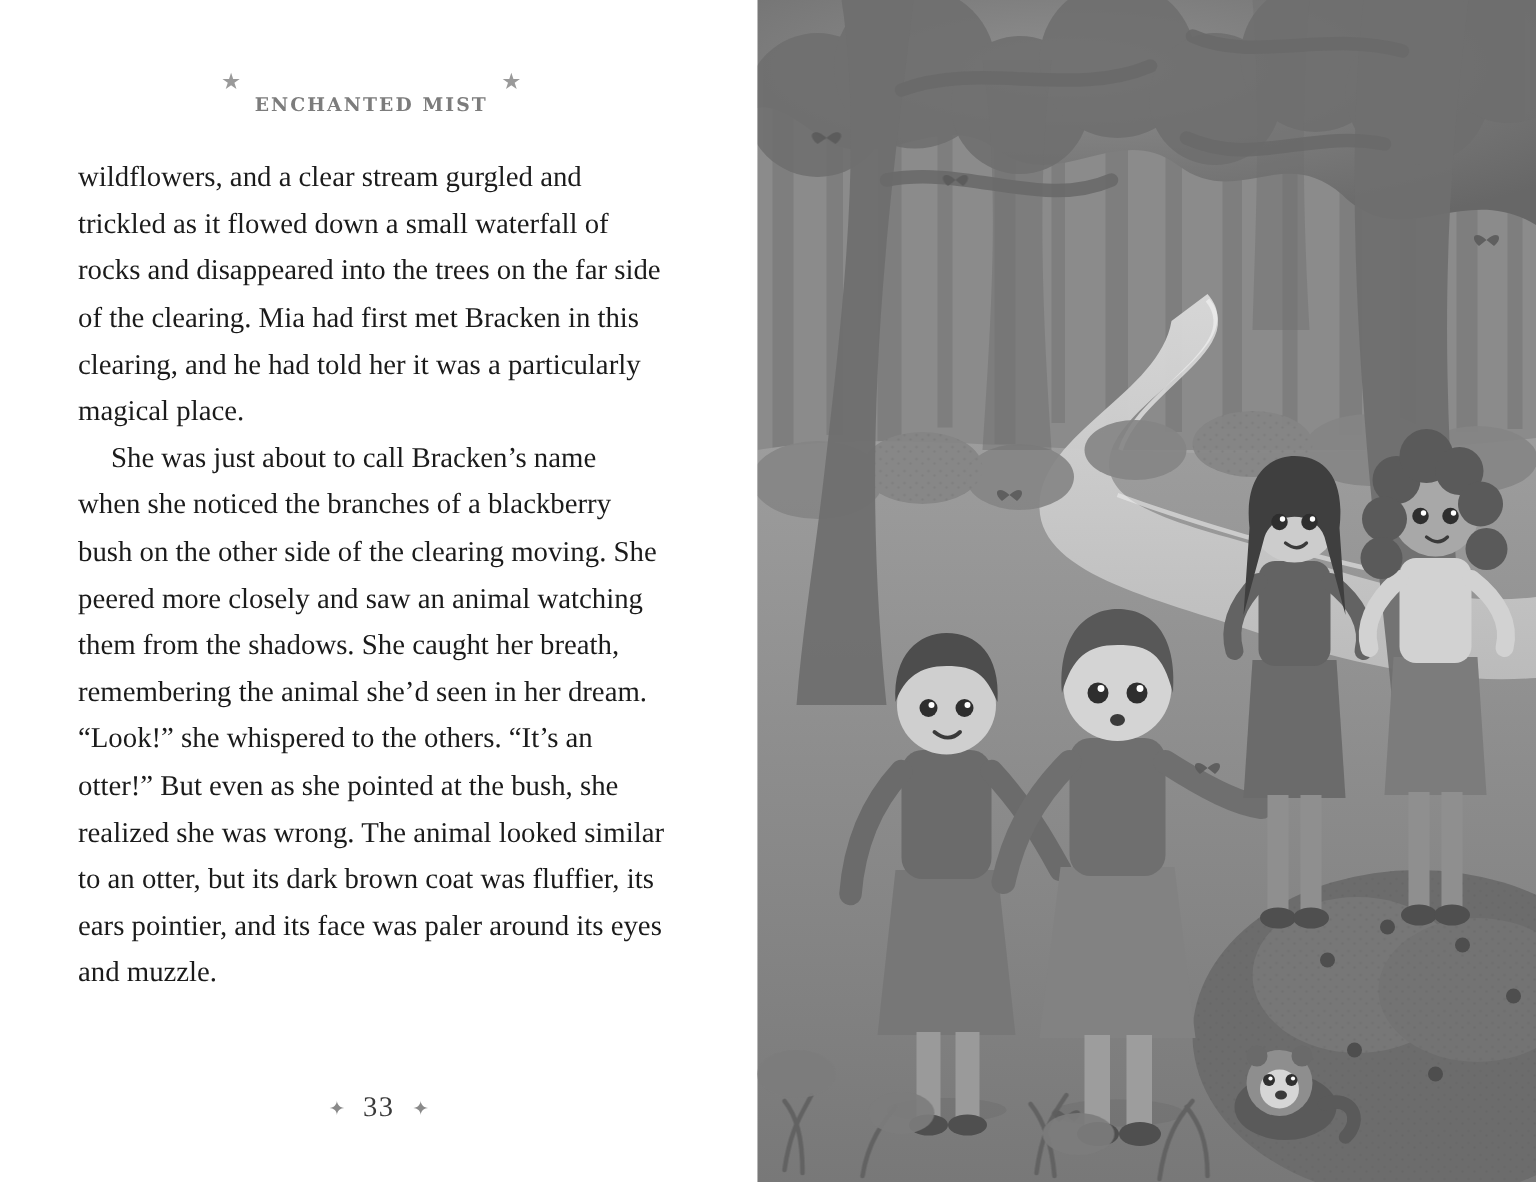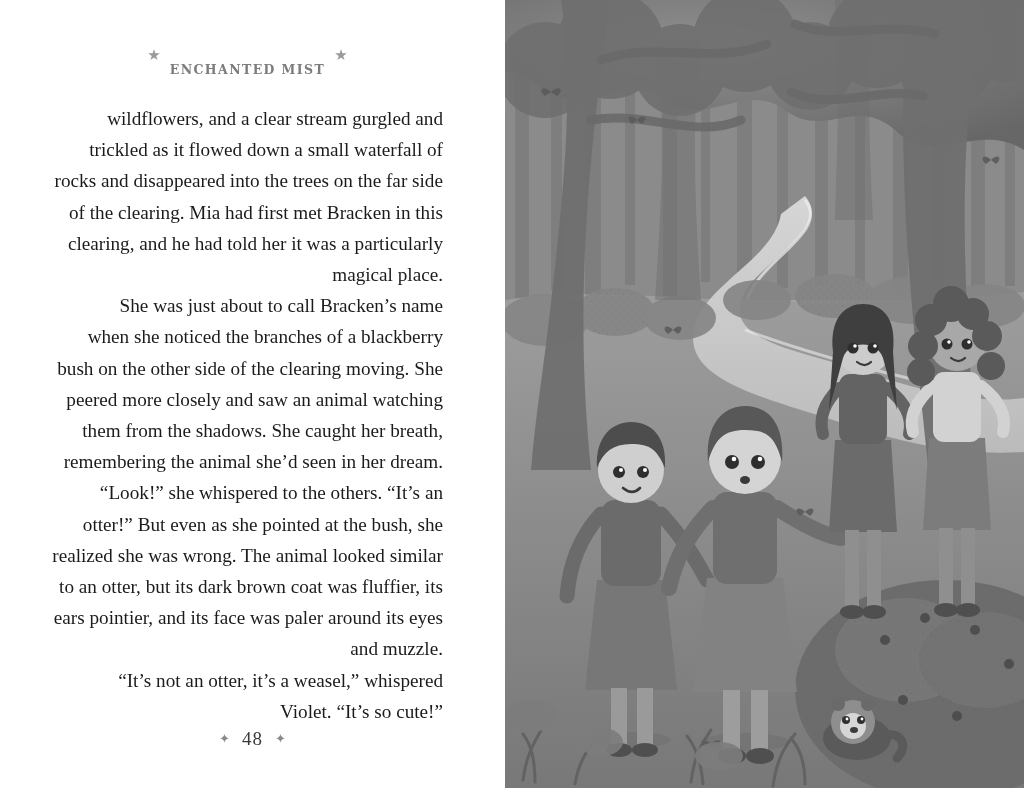--- a/index.html
+++ b/index.html
@@ -56,21 +56,20 @@
   }
   .body-text {
     font-family: "Liberation Serif", serif;
     font-size: 19.2px;
     line-height: 31.2px;
     color: #1b1b1b;
     text-align: left;
   }
   .body-text p {
     margin: 0;
-    text-align: right;
   }
   .body-text p.indent {
     text-indent: 22px;
   }
   .folio {
     position: absolute;
     left: 0;
     right: 0;
     bottom: 38px;
     display: flex;
@@ -113,26 +112,25 @@
 
     <div class="running-head">
       <span class="star">★</span>
       <span class="rh-text">Enchanted Mist</span>
       <span class="star">★</span>
     </div>
 
     <div class="body-text">
       <p>wildflowers, and a clear stream gurgled and trickled as it flowed down a small waterfall of rocks and disappeared into the trees on the far side of the clearing. Mia had first met Bracken in this clearing, and he had told her it was a particularly magical place.</p>
       <p class="indent">She was just about to call Bracken’s name when she noticed the branches of a blackberry bush on the other side of the clearing moving. She peered more closely and saw an animal watching them from the shadows. She caught her breath, remembering the animal she’d seen in her dream. “Look!” she whispered to the others. “It’s an otter!” But even as she pointed at the bush, she realized she was wrong. The animal looked similar to an otter, but its dark brown coat was fluffier, its ears pointier, and its face was paler around its eyes and muzzle.</p>
-      <p class="indent">“It’s not an otter, it’s a weasel,” whispered Violet. “It’s so cute!”</p>
     </div>
 
     <div class="folio">
       <span class="orn">✦</span>
-      <span class="num">48</span>
+      <span class="num">33</span>
       <span class="orn">✦</span>
     </div>
   </div>
 
   <div class="page-right">
     <div class="illus">
       <svg width="519" height="788" viewBox="0 0 519 788" xmlns="http://www.w3.org/2000/svg" aria-hidden="true">
         <defs>
           <linearGradient id="skyGrad" x1="0" y1="0" x2="0" y2="1">
             <stop offset="0%" stop-color="#b9b9b9"></stop>

